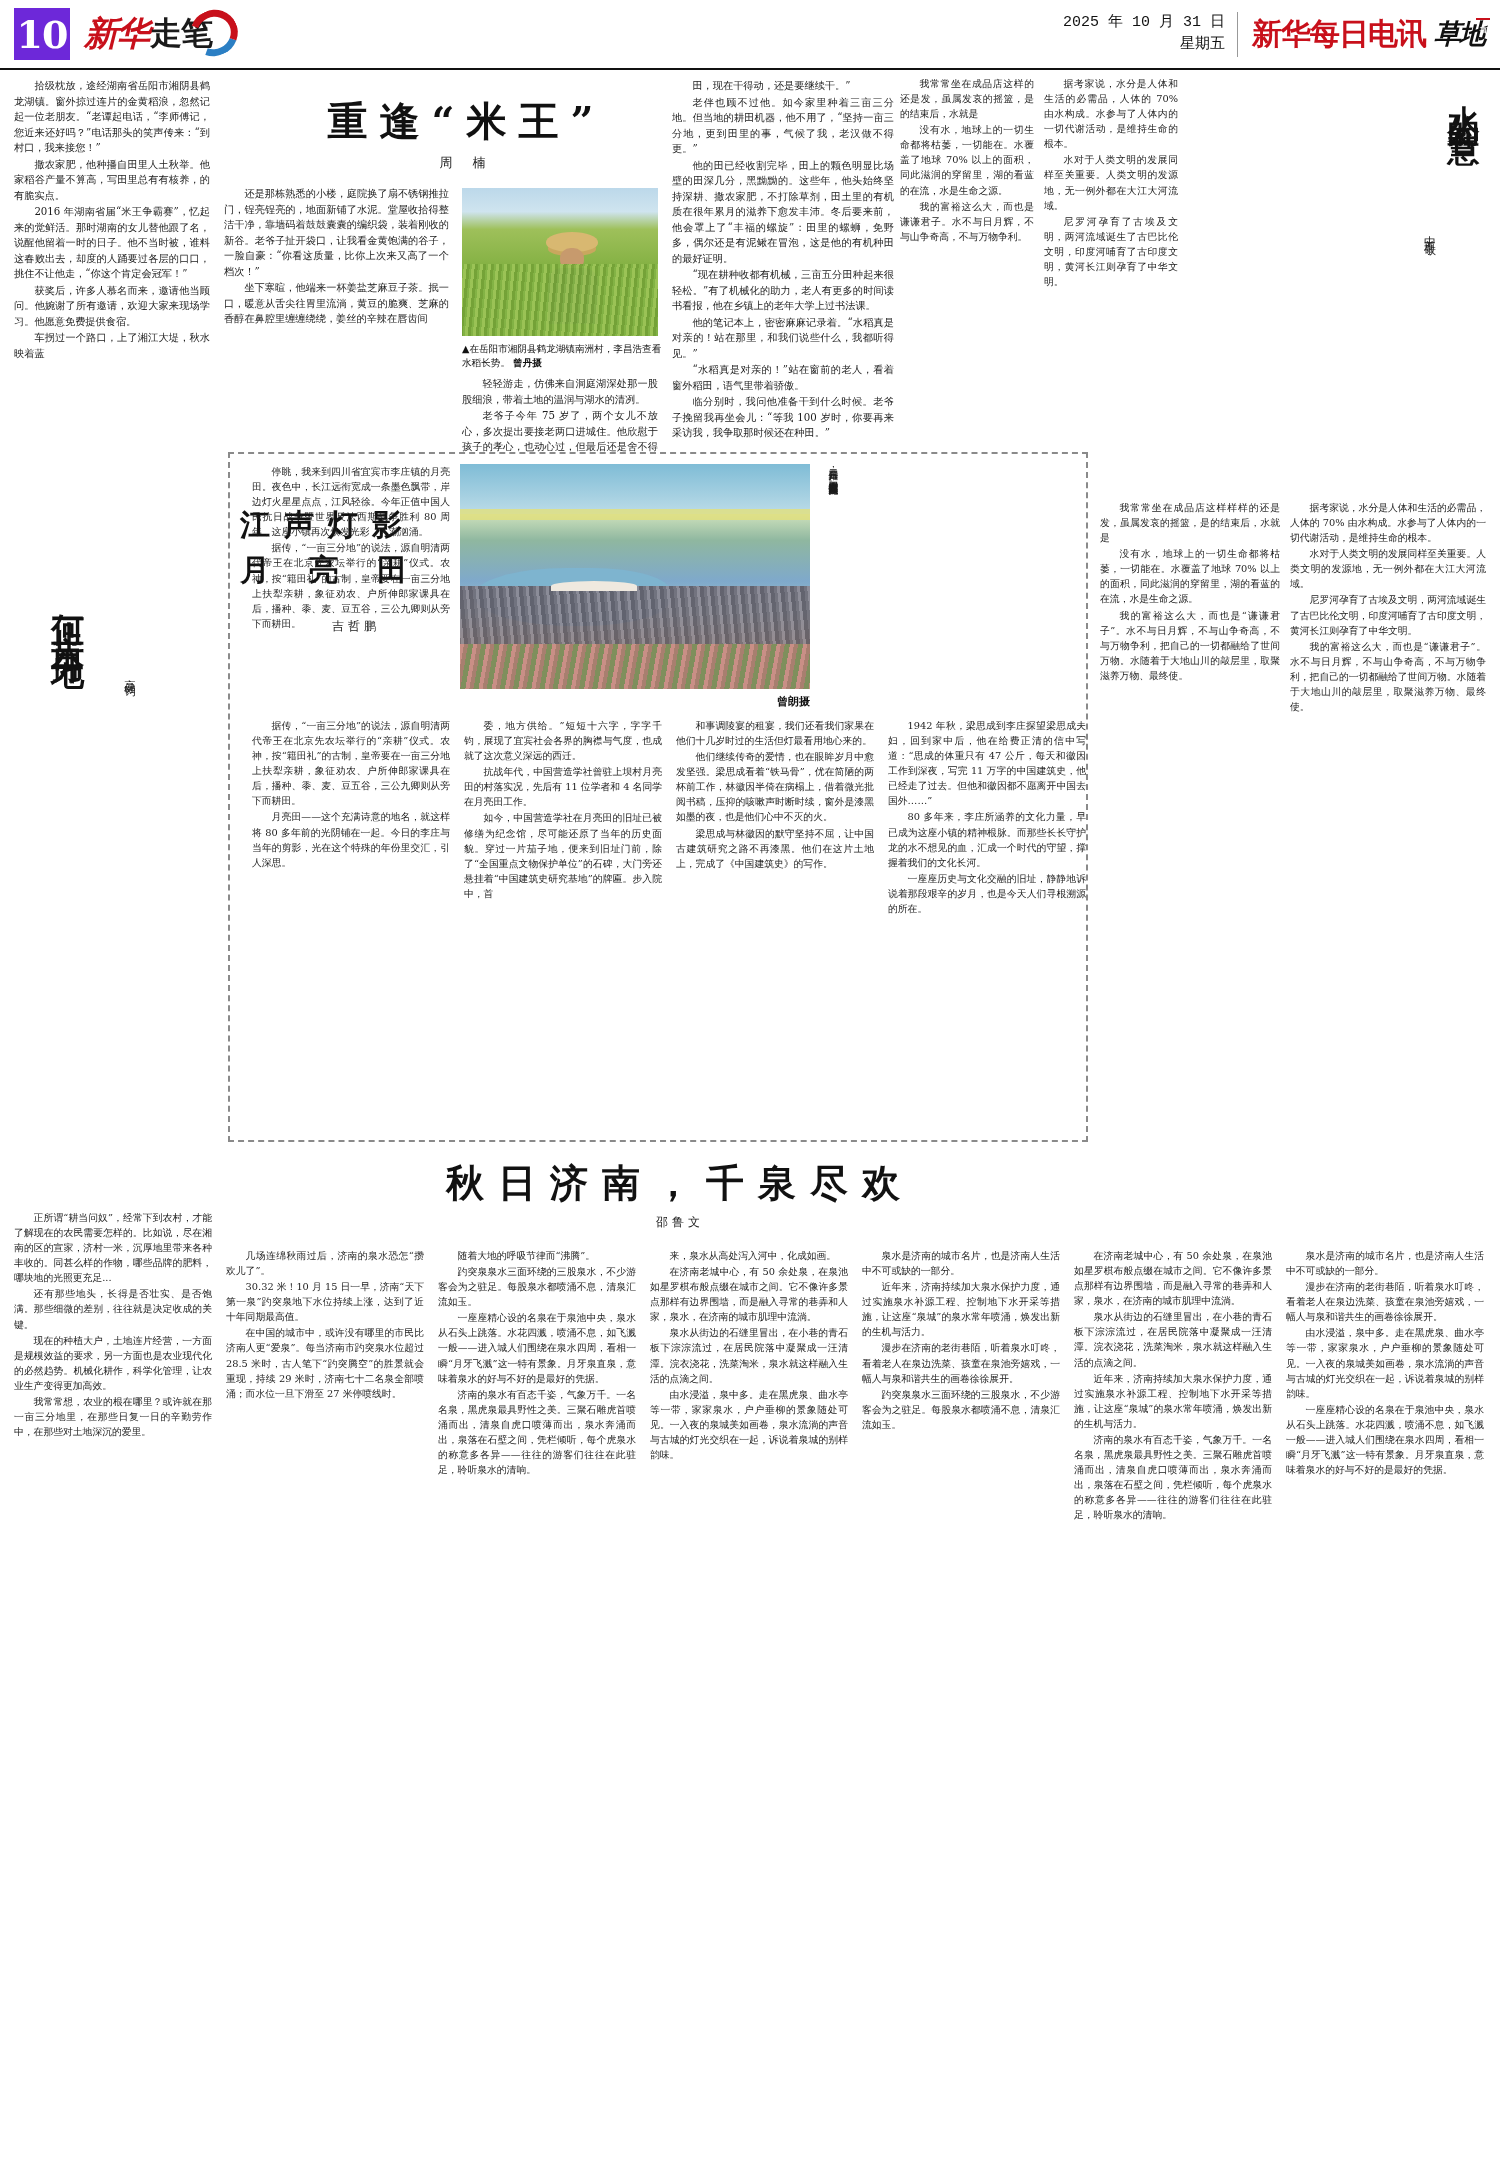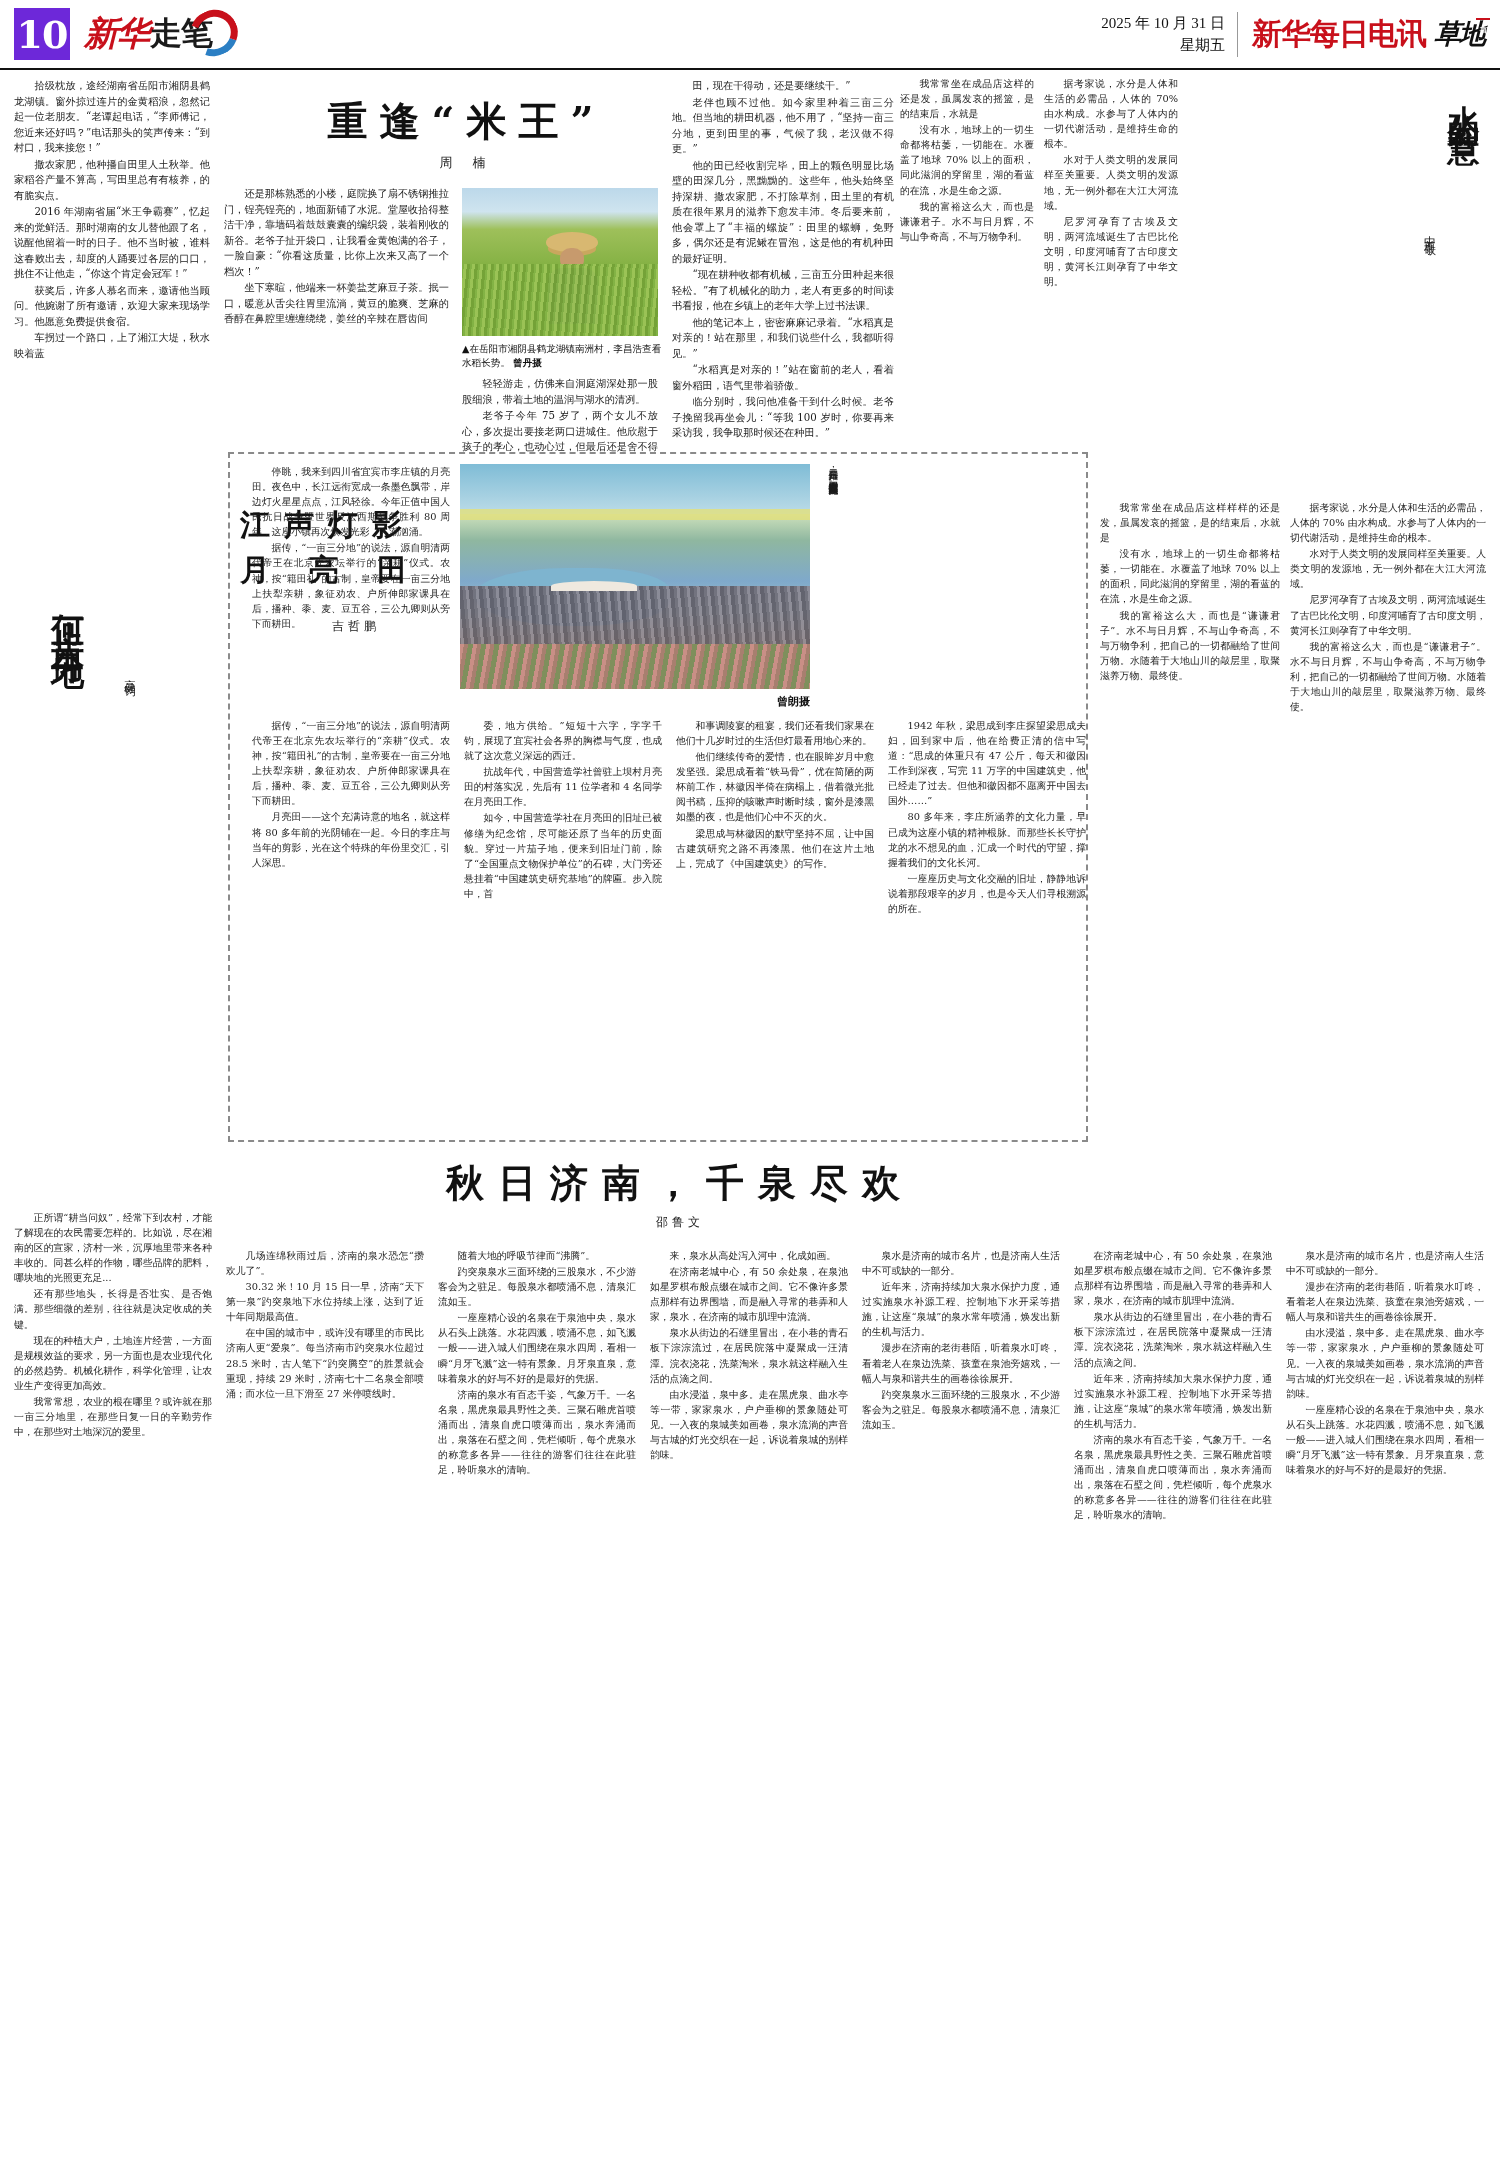--- a/index.html
+++ b/index.html
@@ -43,21 +43,21 @@
     position:absolute; right:-26px; top:4px;
     width:48px; height:46px; border:7px solid #c8101b;
     border-left-color:transparent; border-bottom-color:#2b7fc4;
     border-radius:50%;
     transform:rotate(-25deg);
   }
   .mast-right {
     margin-left:auto; display:flex; align-items:center; padding-right:16px;
   }
   .mast-date {
-    font-family:Liberation Serif, serif;
+    font-family:Liberation Mono, monospace;
     font-size:15px; line-height:1.5; text-align:right; color:#111;
     padding-right:12px; border-right:1px solid #999;
   }
   .mast-paper {
     padding-left:14px;
     font-family:"DejaVu Serif", serif; font-size:30px; font-weight:bold;
     color:#c8101b; letter-spacing:-1px;
   }
   .mast-weekly { position:relative; margin-left:8px; }
   .mast-weekly .cd {

